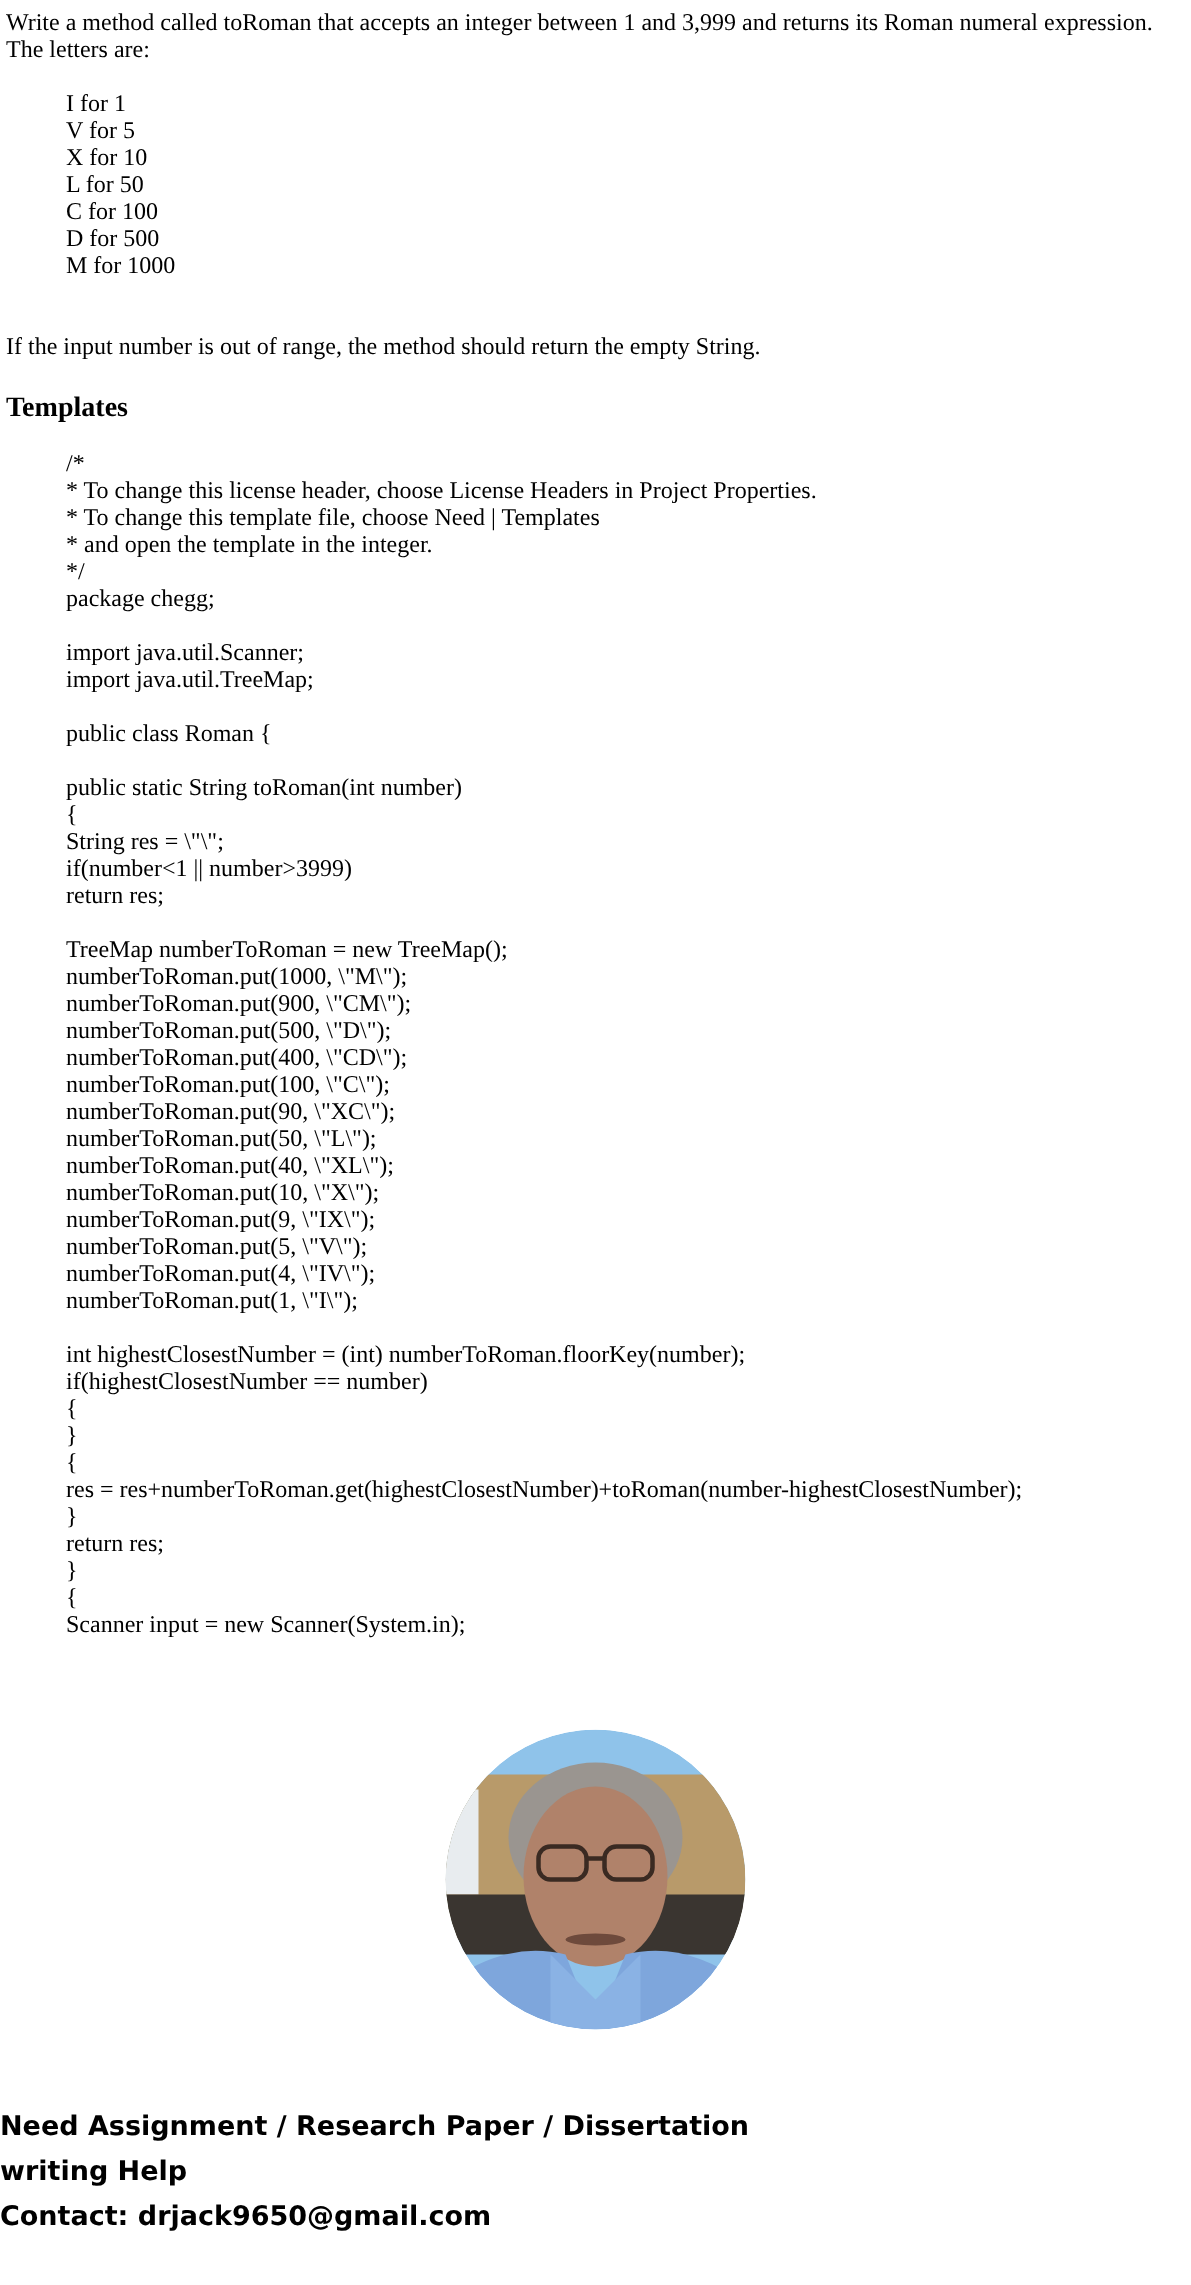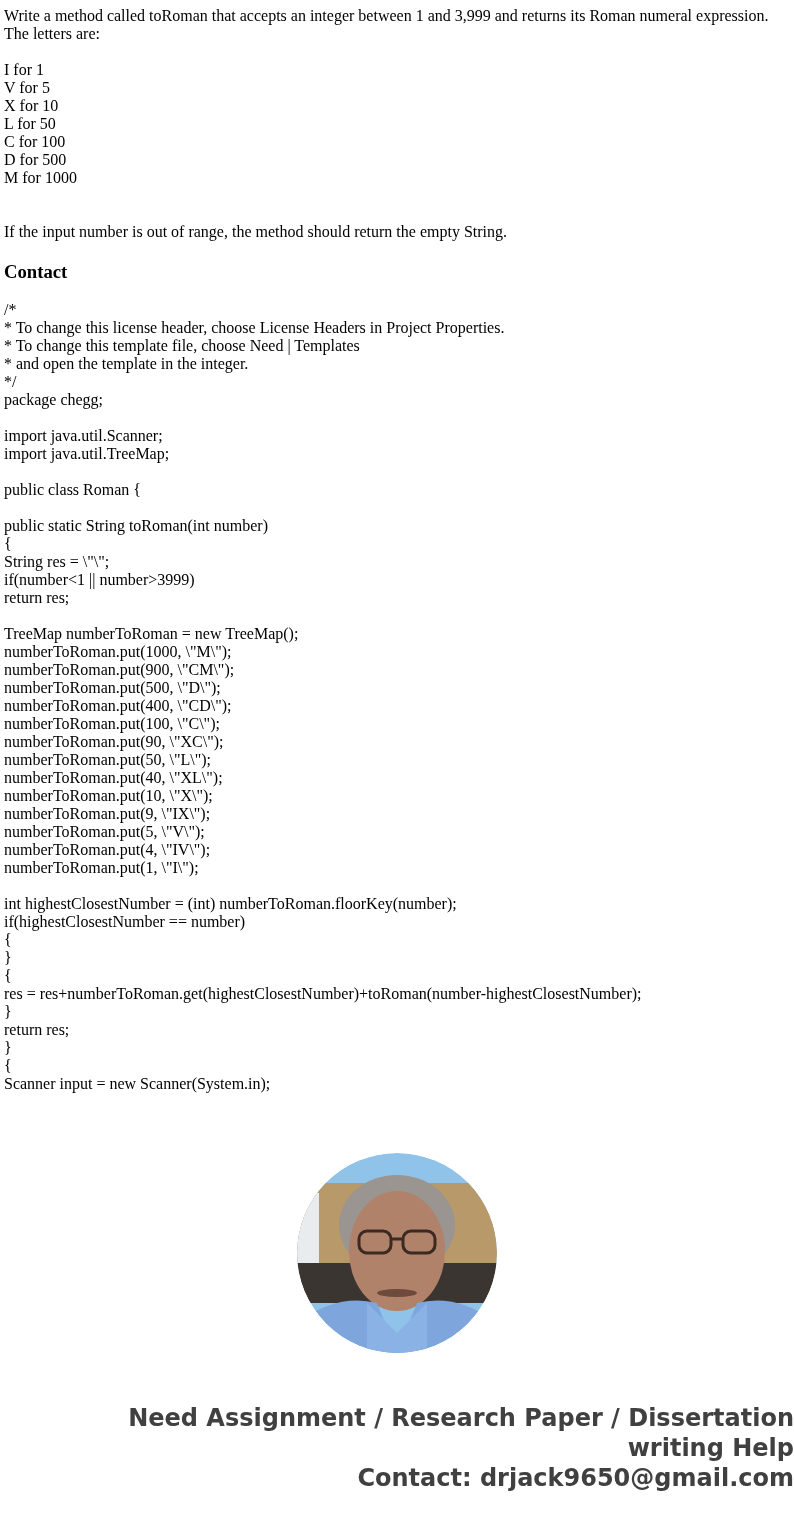--- a/index.html
+++ b/index.html
@@ -6,21 +6,21 @@
     body {
       width: 794px;
       height: 1523px;
       position: relative;
       overflow: hidden;
       font-family: "Liberation Serif", "DejaVu Serif", serif;
       font-size: 16px;
       color: #000000;
     }
     .content { position: absolute; left: 4px; top: 7px; width: 780px; }
-    .line { line-height: 18px; height: 18px; white-space: pre; }
+    .line { line-height: 18px; height: 18px; white-space: pre; margin-left: 40px; }
     .blank { height: 18px; }
     .para { line-height: 18px; margin-top: 20px; }
     .intro { line-height: 18px; }
     .heading {
       font-weight: bold;
       font-size: 18.7px;
       line-height: 22px;
       margin: 20px 0 18px 0;
     }
     .gap-small { height: 16px; }
@@ -31,26 +31,26 @@
       width: 200px;
       height: 200px;
       border-radius: 50%;
       overflow: hidden;
     }
     .promo {
       position: absolute;
       left: 0;
       top: 1403px;
       width: 794px;
-      text-align: right;
+      text-align: left;
       font-family: "DejaVu Sans", sans-serif;
       font-weight: bold;
-      font-size: 24px;
+      font-size: 18px;
       line-height: 30px;
-      color: #404040;
+      color: #000000;
     }
   </style>
 </head>
 <body>
 
 <div class="content">
   <div>
     <div class="intro">
       <div>Write a method called toRoman that accepts an integer between 1 and 3,999 and returns its Roman numeral expression.</div>
       <div>The letters are:</div>
@@ -62,21 +62,21 @@
       <div class="line">X for 10</div>
       <div class="line">L for 50</div>
       <div class="line">C for 100</div>
       <div class="line">D for 500</div>
       <div class="line">M for 1000</div>
     </div>
     <div class="gap-small"></div>
     <div class="para">If the input number is out of range, the method should return the empty String.</div>
   </div>
 
-  <div class="heading">Contact</div>
+  <div class="heading">Templates</div>
 
   <div>
     <div class="line">/*</div>
     <div class="line">* To change this license header, choose License Headers in Project Properties.</div>
     <div class="line">* To change this template file, choose Need | Templates</div>
     <div class="line">* and open the template in the integer.</div>
     <div class="line">*/</div>
     <div class="line">package chegg;</div>
     <div class="line"></div>
     <div class="line">import java.util.Scanner;</div>

